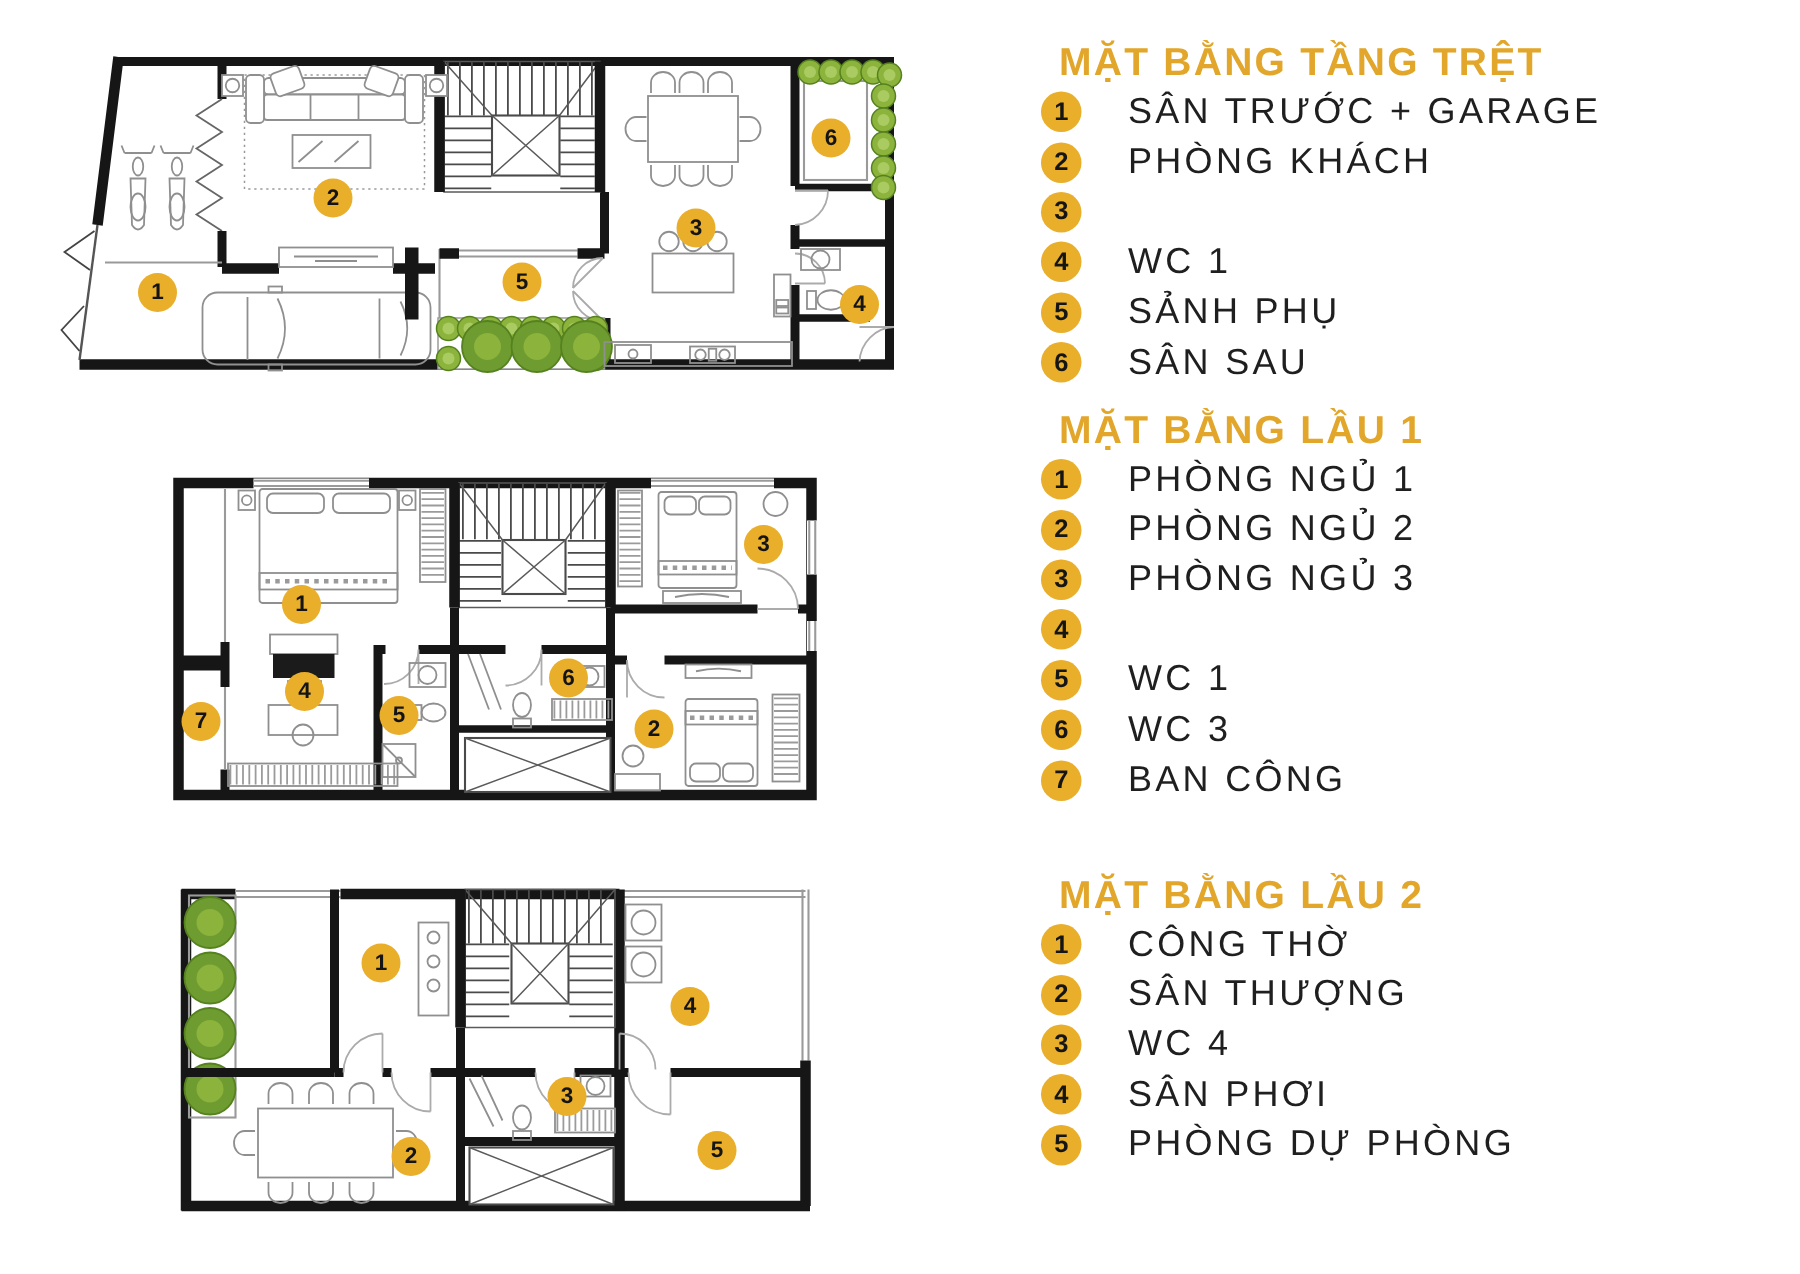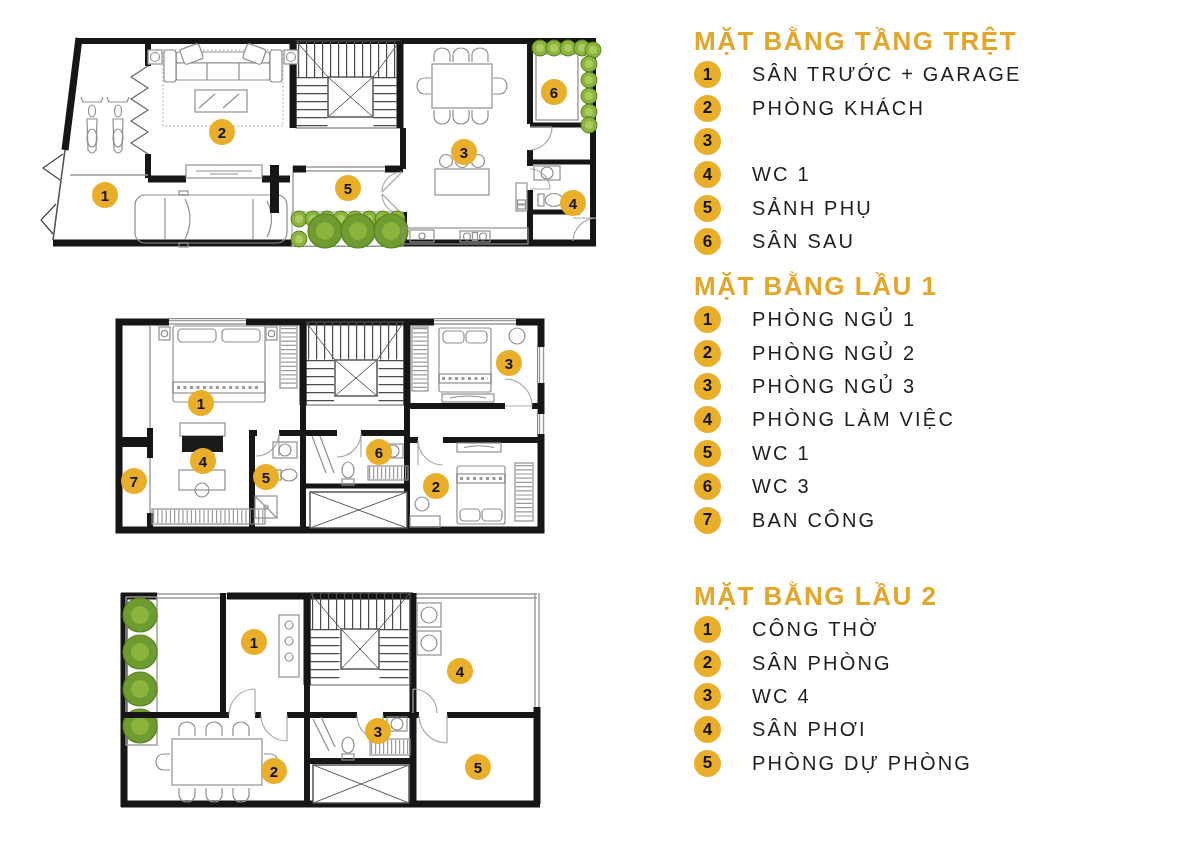--- a/index.html
+++ b/index.html
@@ -26,27 +26,27 @@
   .gap{fill:#fff}
   .bush{fill:var(--plant);stroke:var(--plant_dark);stroke-width:1}
   .bush-in{fill:var(--plant_inner);stroke:none}
   .treeb{fill:var(--tree_big);stroke:var(--plant_dark);stroke-width:1.2}
   .treeb-in{fill:var(--plant);stroke:none}
   .hatch{stroke:#9b9b9b}
   .badge circle{fill:var(--accent)}
   .badge text{fill:#141414;font-weight:800;font-size:15px;text-anchor:middle;dominant-baseline:central;font-family:"Liberation Sans","DejaVu Sans",sans-serif}
   
   .legend{position:absolute;left:694px;width:506px}
-  .legend h2{margin:0 0 2px 0;font-size:26px;line-height:30px;font-weight:800;
+  .legend h2{margin:0 0 2px 12px;font-size:26px;line-height:30px;font-weight:800;
              letter-spacing:1.5px;color:var(--accent_title);white-space:nowrap}
   .lrow{display:flex;align-items:center;height:33.4px}
   .lnum{flex:0 0 27px;width:27px;height:27px;border-radius:50%;background:var(--accent);
         color:#151515;font-weight:800;font-size:17px;display:flex;align-items:center;
         justify-content:center;margin-right:31px}
-  .llabel{font-size:20px;letter-spacing:2.2px;color:var(--text);white-space:nowrap}
+  .llabel{font-size:24px;letter-spacing:2.2px;color:var(--text);white-space:nowrap}
 </style>
 </head>
 <body>
 
 <div class="plan" style="left:40px;top:28px">
 <svg width="570" height="230" viewBox="0 0 570 230">
   <defs>
     <g id="chair">
           <path d="M-8,6 V-1 A8,7 0 0 1 8,-1 V6"></path>
         </g>
@@ -601,21 +601,20 @@
   <div class="lrow">
     <span class="lnum">2</span>
     <span class="llabel">PHÒNG NGỦ 2</span>
   </div>
   <div class="lrow">
     <span class="lnum">3</span>
     <span class="llabel">PHÒNG NGỦ 3</span>
   </div>
   <div class="lrow">
     <span class="lnum">4</span>
-    <span class="llabel">PHÒNG LÀM VIỆC</span>
   </div>
   <div class="lrow">
     <span class="lnum">5</span>
     <span class="llabel">WC 1</span>
   </div>
   <div class="lrow">
     <span class="lnum">6</span>
     <span class="llabel">WC 3</span>
   </div>
   <div class="lrow">
@@ -625,21 +624,21 @@
 </section>
 
 <section class="legend" style="top:581px">
   <h2>MẶT BẰNG LẦU 2</h2>
   <div class="lrow">
     <span class="lnum">1</span>
     <span class="llabel">CÔNG THỜ</span>
   </div>
   <div class="lrow">
     <span class="lnum">2</span>
-    <span class="llabel">SÂN PHÒNG</span>
+    <span class="llabel">SÂN THƯỢNG</span>
   </div>
   <div class="lrow">
     <span class="lnum">3</span>
     <span class="llabel">WC 4</span>
   </div>
   <div class="lrow">
     <span class="lnum">4</span>
     <span class="llabel">SÂN PHƠI</span>
   </div>
   <div class="lrow">

